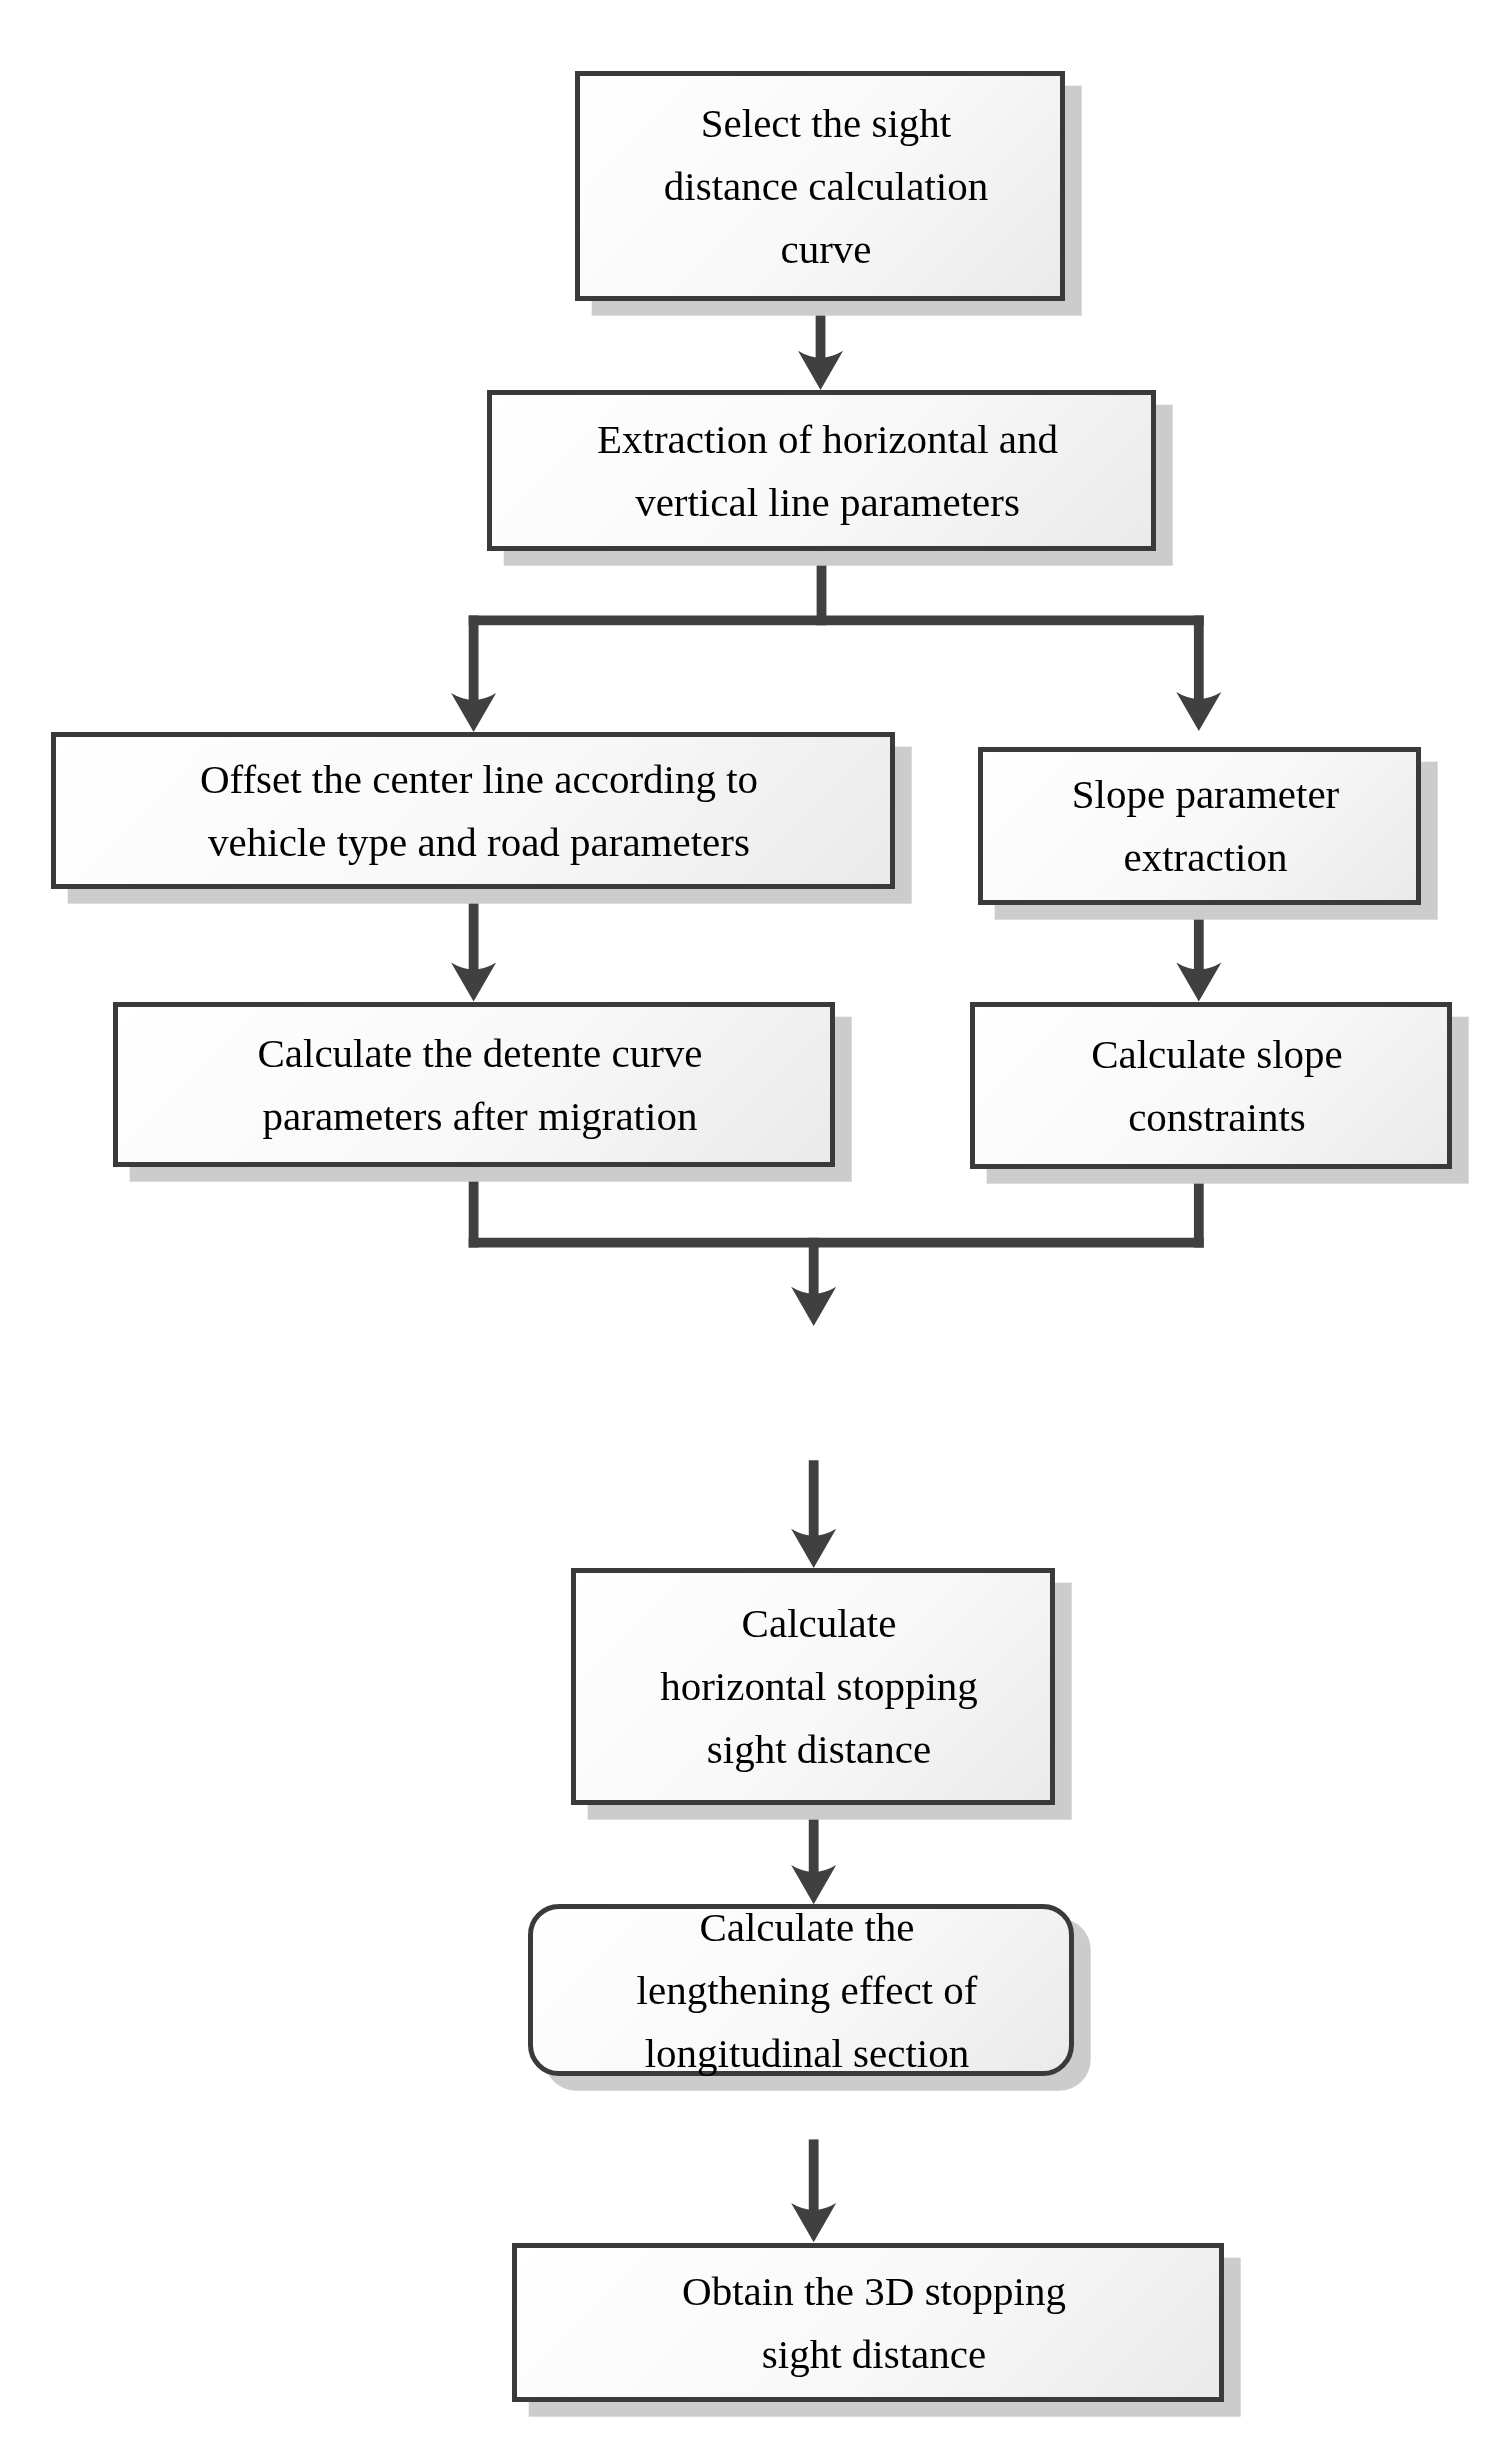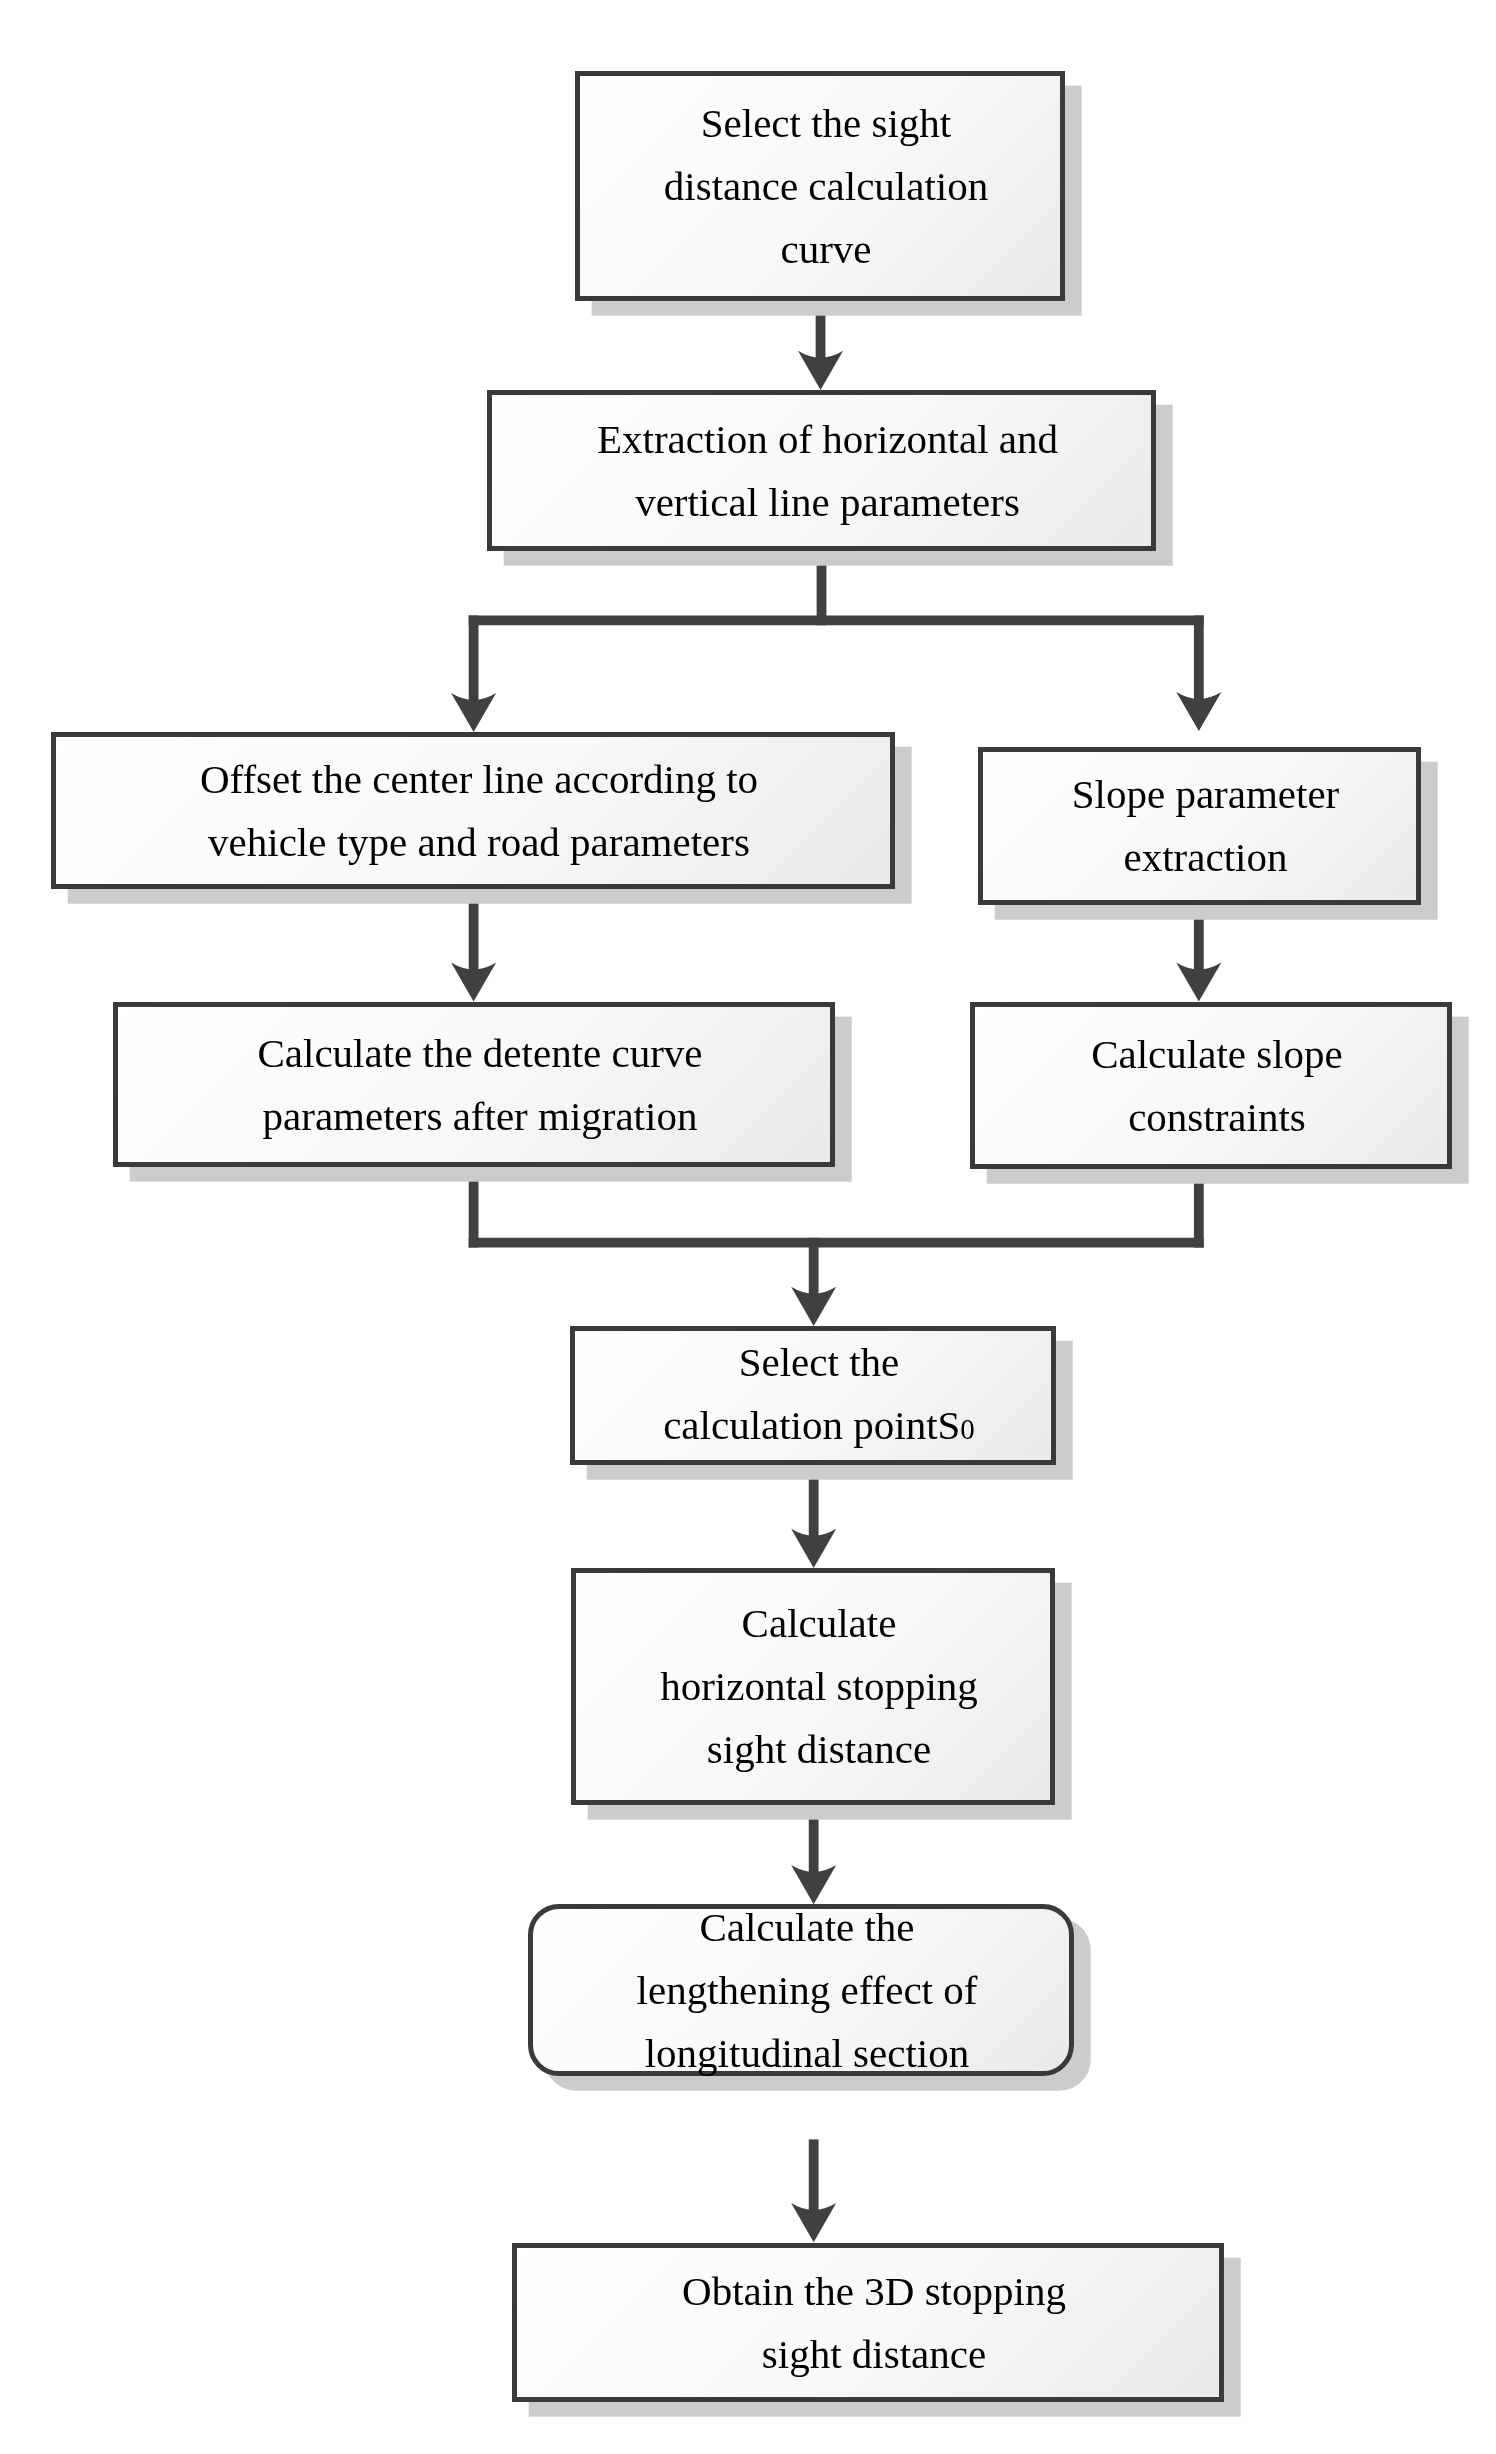--- a/index.html
+++ b/index.html
@@ -110,24 +110,20 @@
   <div class="box" style="left:113px; top:1002px; width:722px; height:165px;">
     <div class="box-label">Calculate the detente curve
 parameters after migration</div>
   </div>
 
   <div class="box" style="left:958px; top:1002px; width:482px; height:167px;margin-left:12px;">
     <div class="box-label">Calculate slope
 constraints</div>
   </div>
 
-  <div class="box" style="left:570px; top:1326px; width:486px; height:139px;">
-    <div class="box-label"><span>Select the
-calculation pointS</span><span class="sub0">0</span></div>
-  </div>
 
   <div class="box" style="left:571px; top:1568px; width:484px; height:237px;">
     <div class="box-label">Calculate
 horizontal stopping
 sight distance</div>
   </div>
 
   <div class="box" style="left:528px; top:1904px; width:546px; height:172px;border-radius:31px;">
     <div class="box-label">Calculate the
 lengthening effect of

